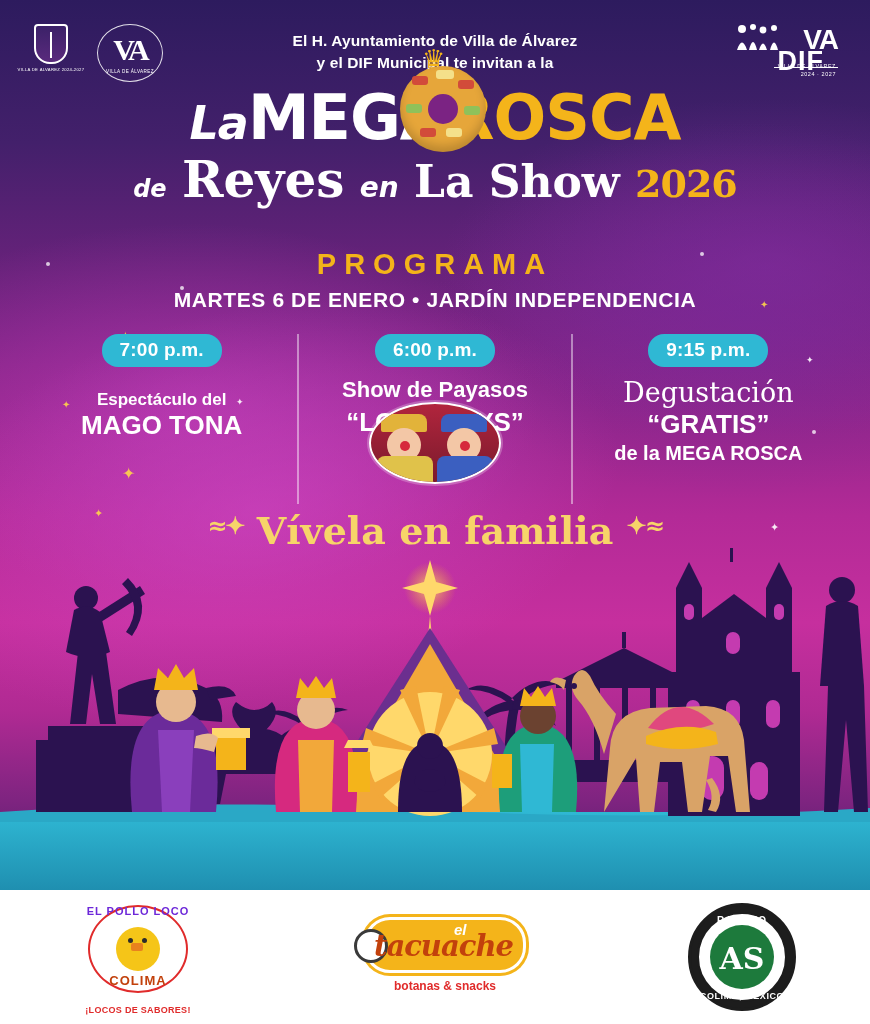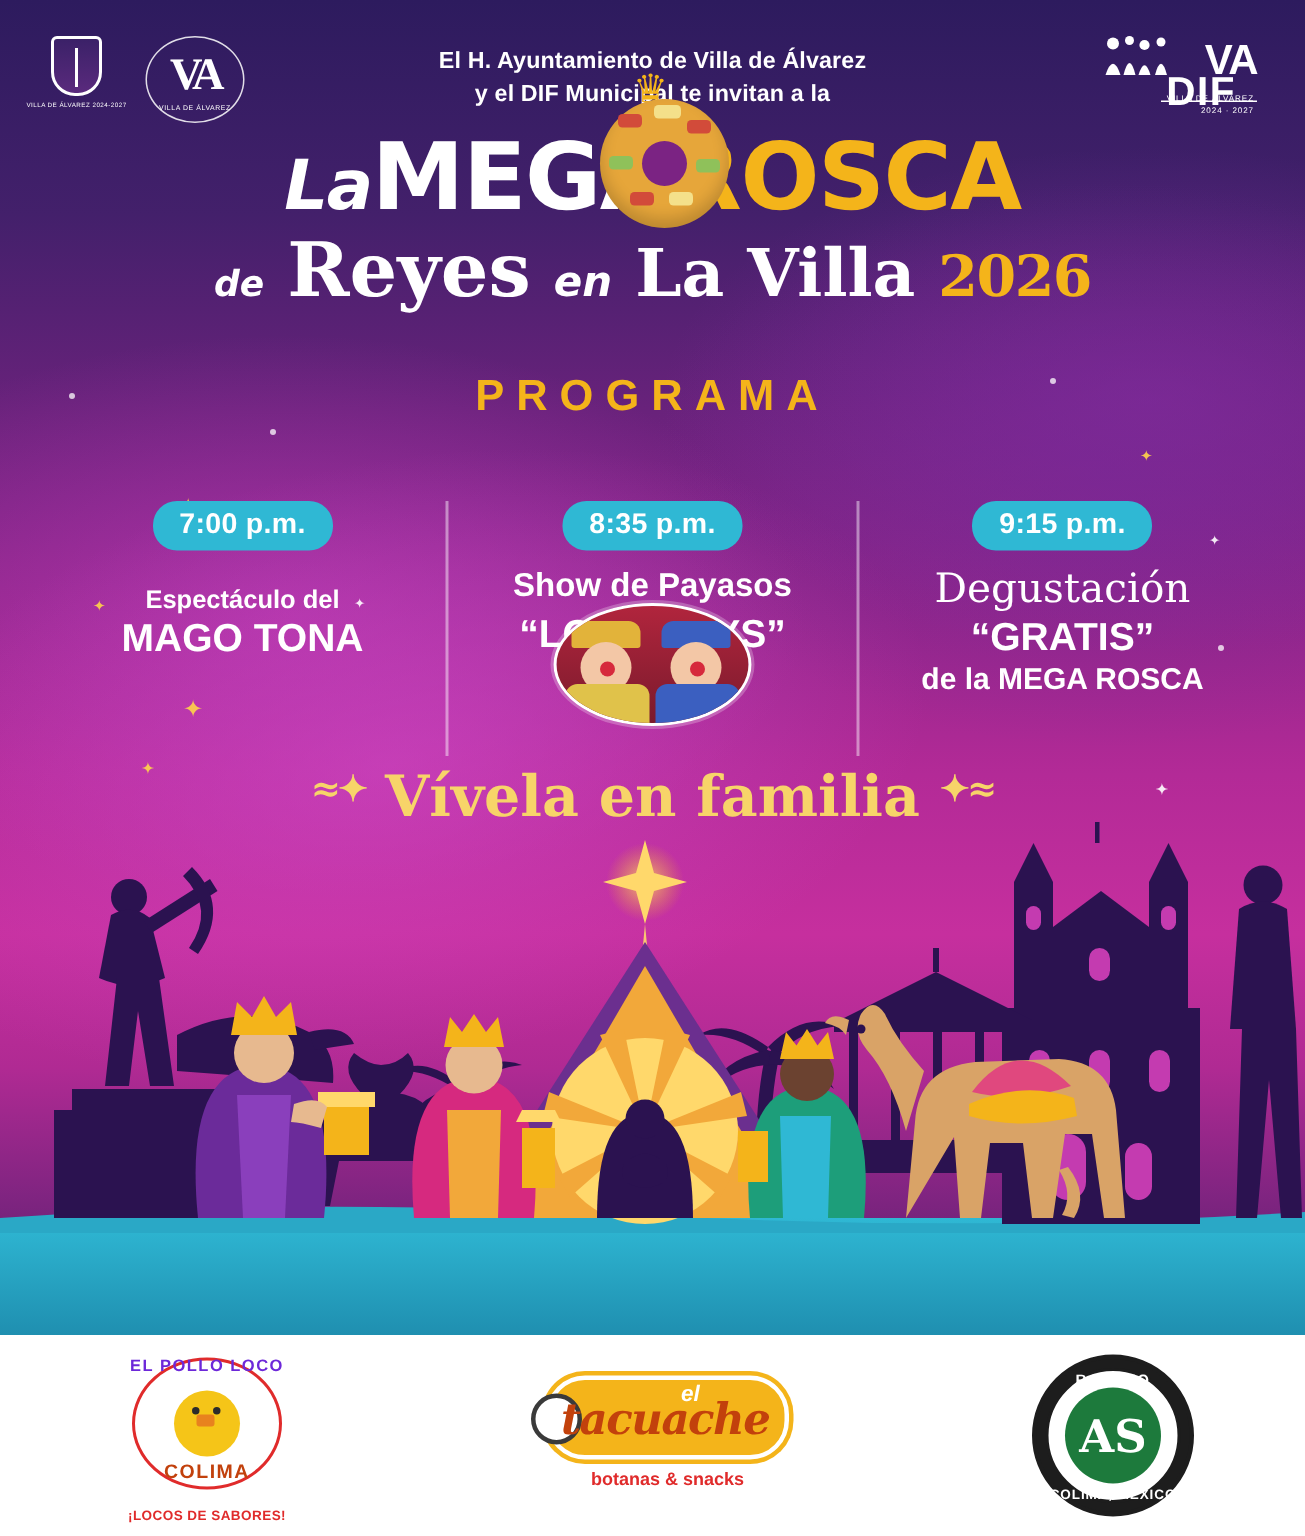--- a/index.html
+++ b/index.html
@@ -437,52 +437,53 @@
   </div>
 
   <div class="title-block">
     <div class="line1">
       <span class="la">La</span><span class="mega">MEGA</span><span class="rosca">ROSCA</span>
     </div>
     <div class="line2">
       <span class="l2-de">de</span>
       <span class="l2-reyes">Reyes</span>
       <span class="l2-en">en</span>
-      <span class="l2-villa">La Villa</span>
+      <span class="l2-villa">La Show</span>
       <span class="l2-year">2026</span>
     </div>
   </div>
 
   <div class="donut">
     <div class="crown-ico">♛</div>
     <div class="donut-ring"></div>
     <div class="donut-fruit" style="left:12px;top:10px;width:16px;height:9px;background:#d24b3a;"></div>
     <div class="donut-fruit" style="left:36px;top:4px;width:18px;height:9px;background:#f4e08a;"></div>
     <div class="donut-fruit" style="left:58px;top:14px;width:16px;height:9px;background:#d24b3a;"></div>
     <div class="donut-fruit" style="left:64px;top:40px;width:16px;height:9px;background:#8fc15a;"></div>
     <div class="donut-fruit" style="left:46px;top:62px;width:16px;height:9px;background:#f4e08a;"></div>
     <div class="donut-fruit" style="left:20px;top:62px;width:16px;height:9px;background:#d24b3a;"></div>
     <div class="donut-fruit" style="left:6px;top:38px;width:16px;height:9px;background:#8fc15a;"></div>
     <div class="donut-hole"></div>
   </div>
 
   <div class="programa">PROGRAMA</div>
+  <div class="date-line">MARTES 6 DE ENERO • JARDÍN INDEPENDENCIA</div>
 
   <div class="schedule">
 
     <div class="slot">
       <div class="time-pill">7:00 p.m.</div>
       <div class="slot-title">
         <div class="small" style="font-size:17px;margin-top:23px;">Espectáculo del</div>
         <div class="big">MAGO TONA</div>
       </div>
     </div>
 
     <div class="slot">
-      <div class="time-pill">8:35 p.m.</div>
+      <div class="time-pill">6:00 p.m.</div>
       <div class="slot-title">
         <div class="small" style="font-size:22px;">Show de Payasos</div>
         <div class="big" style="margin-top:4px;">“LOS DANYS”</div>
       </div>
       <div class="clown-oval">
         <div class="clown" style="left:4px;">
           <div class="hat" style="background:#e2b33a;"></div>
           <div class="face"></div>
           <div class="nose"></div>
           <div class="body" style="background:#e0c24a;"></div>

